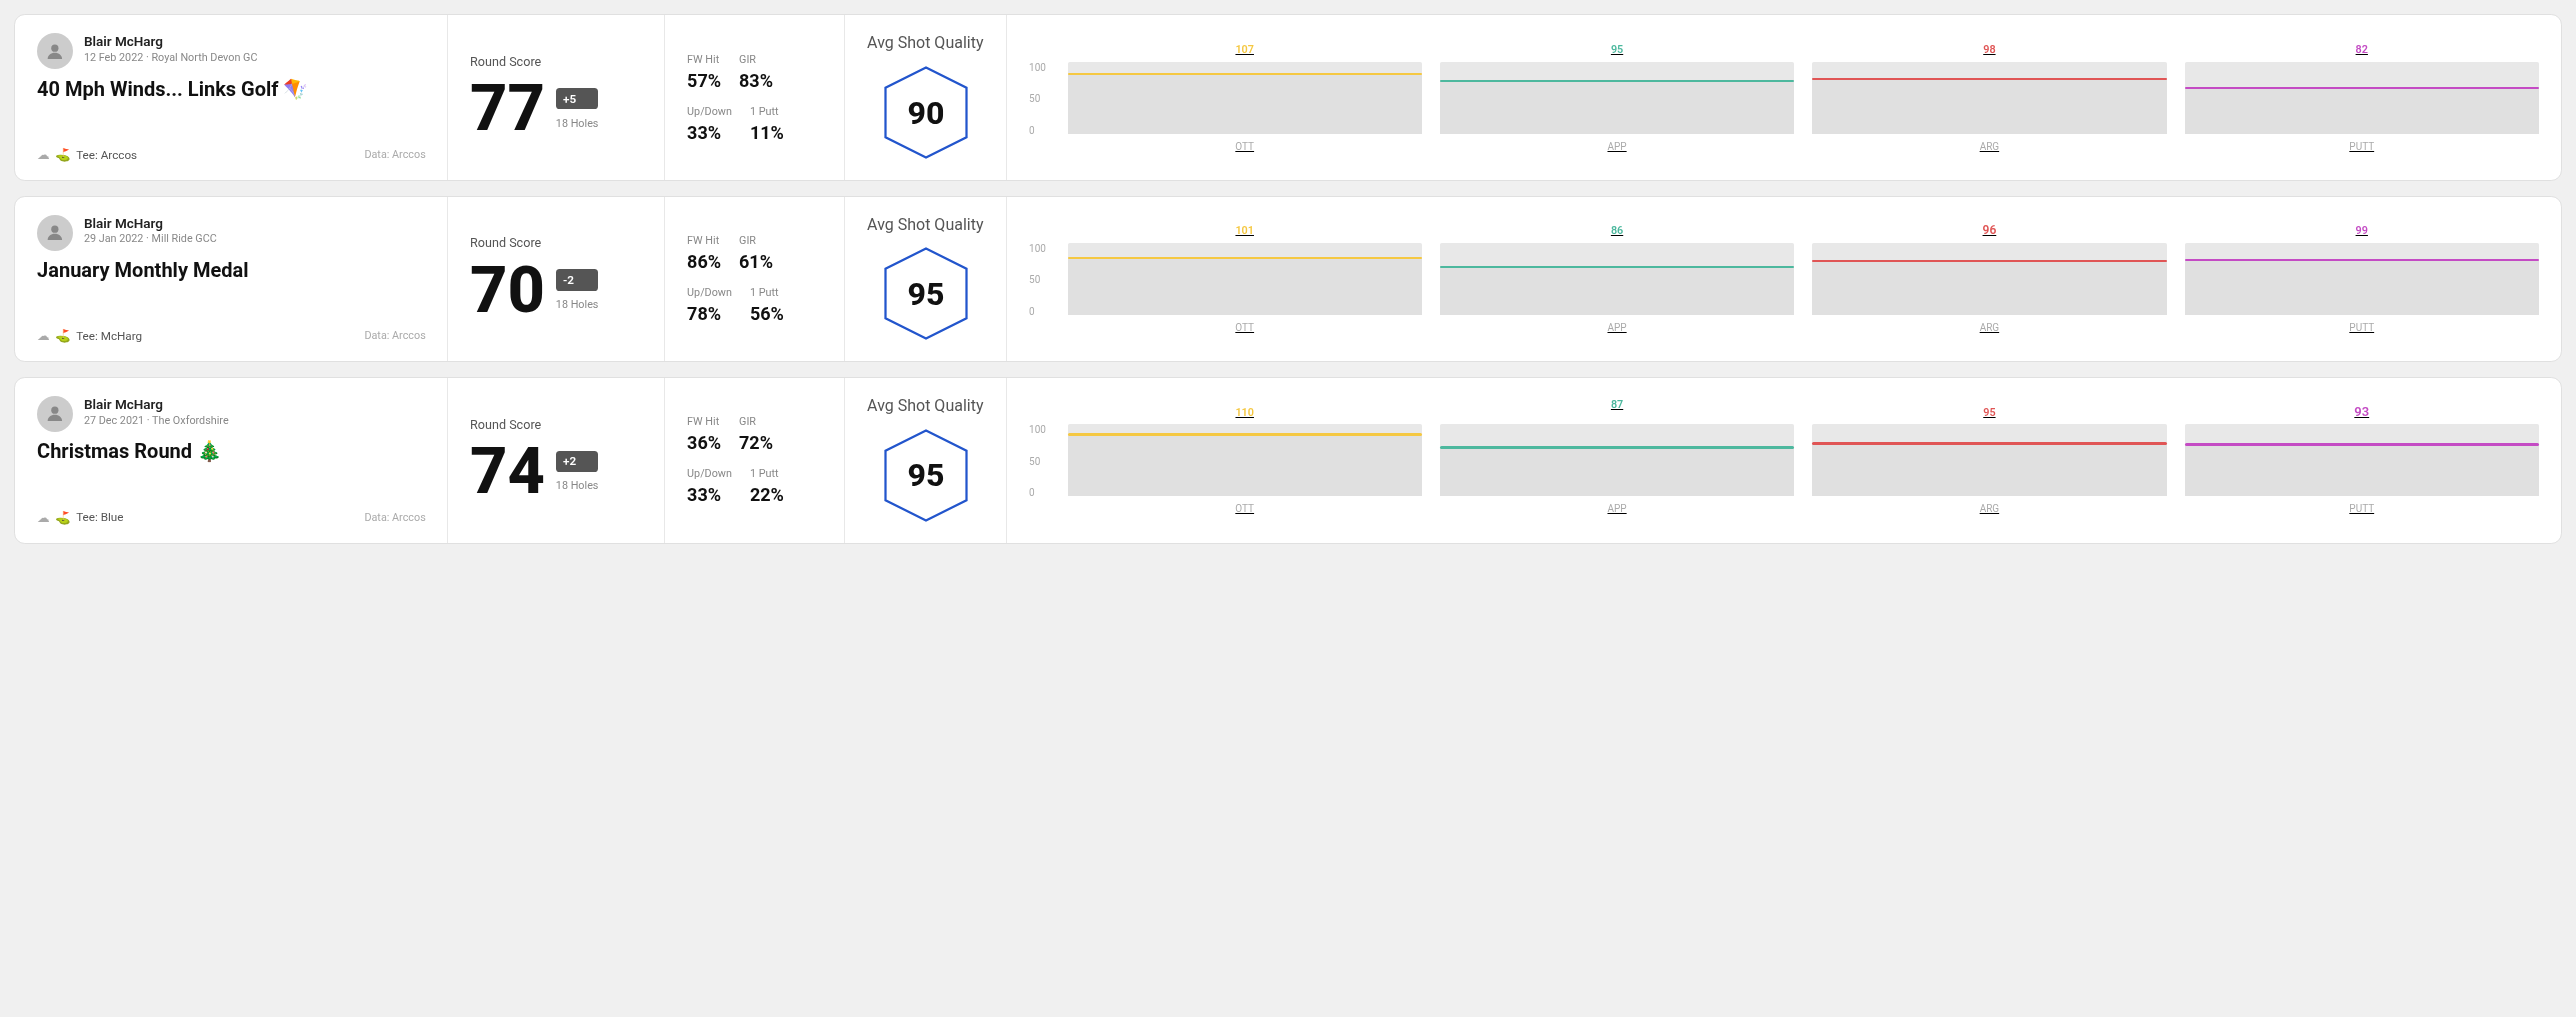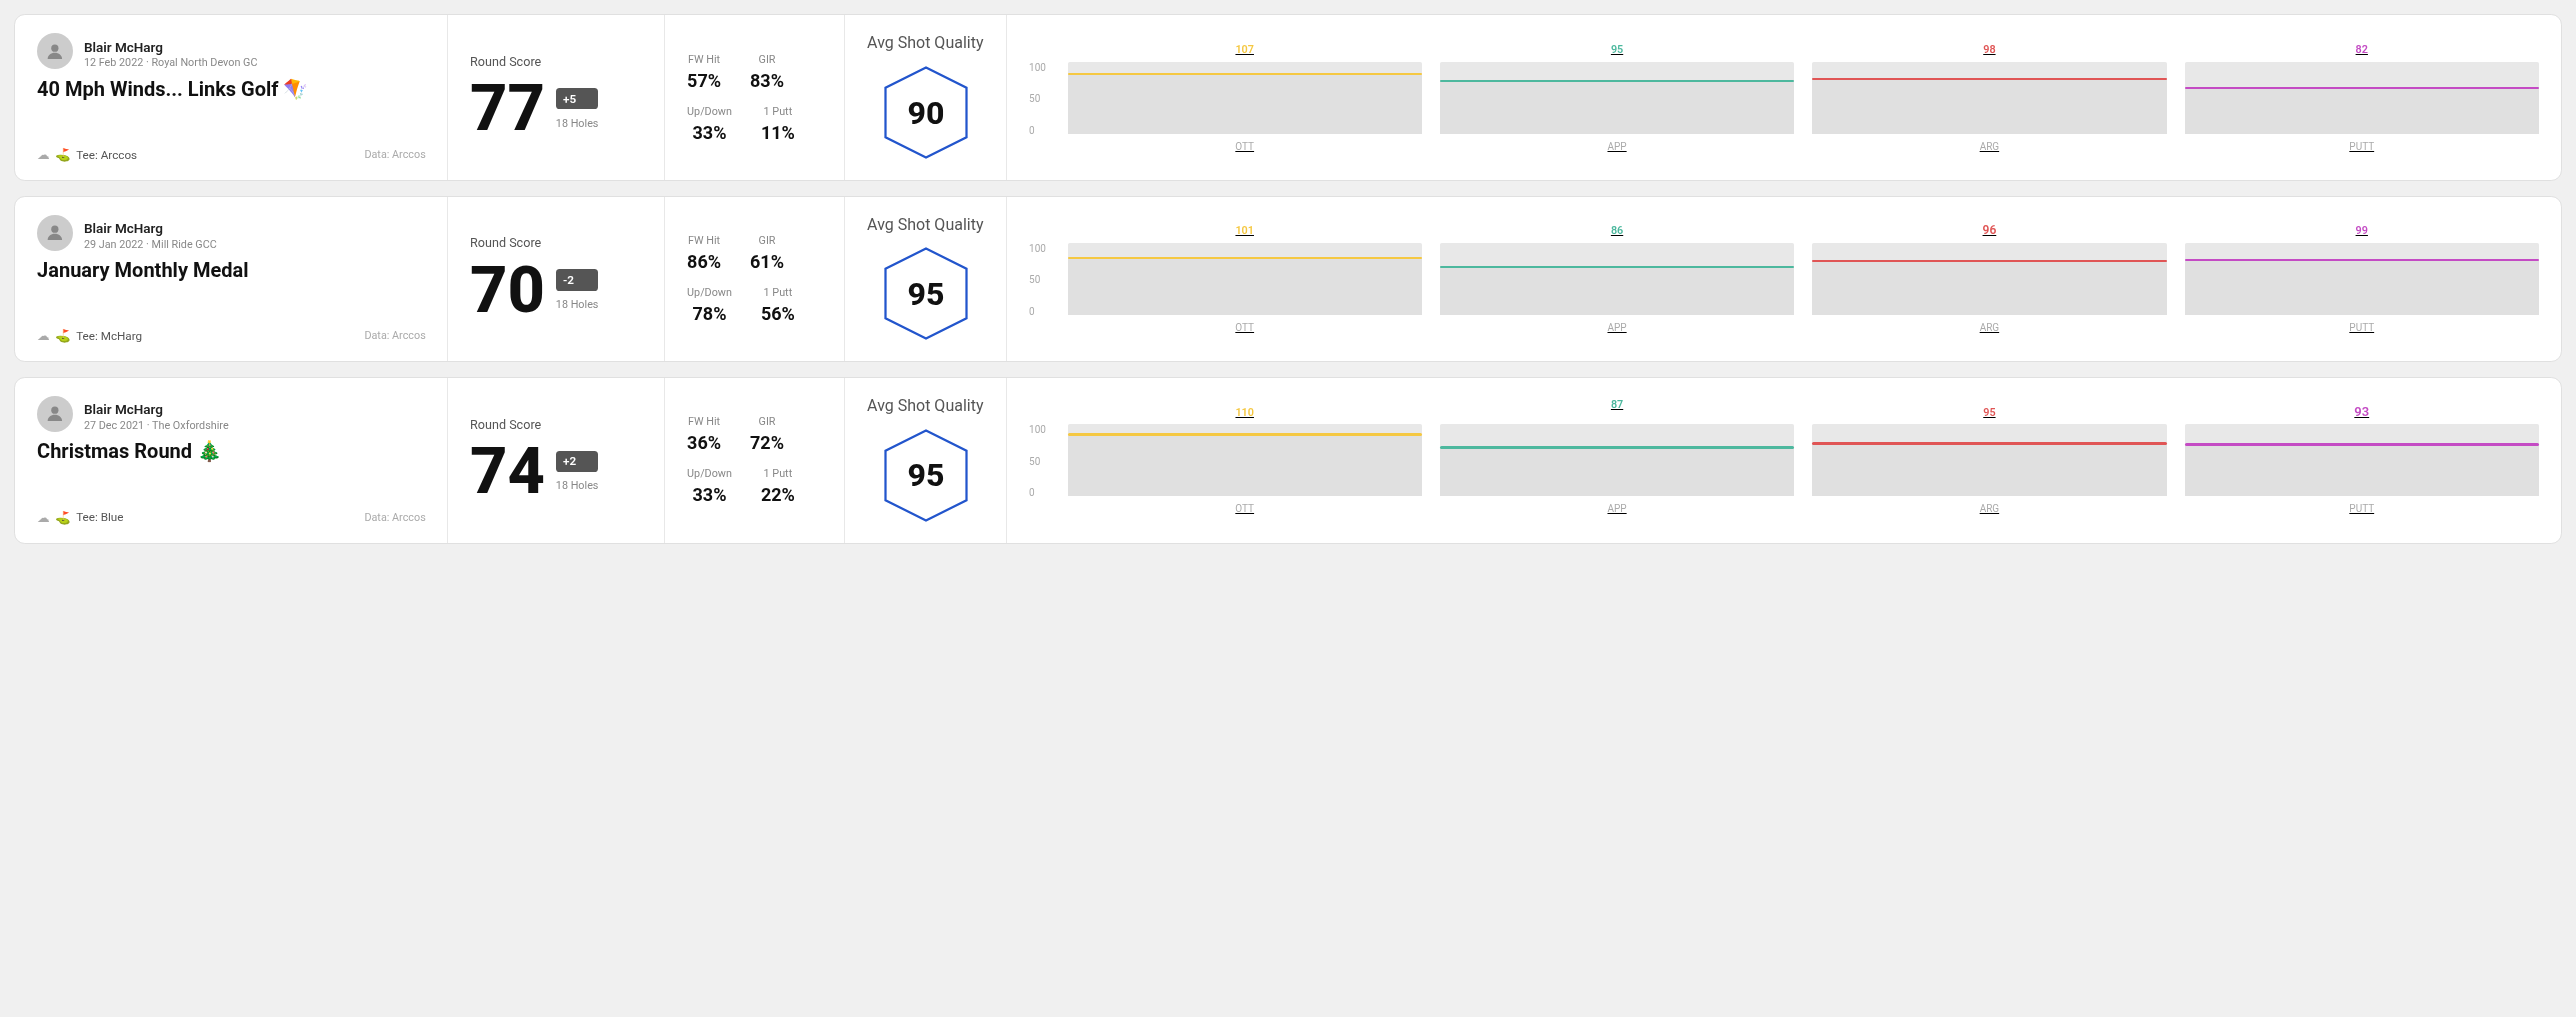--- a/index.html
+++ b/index.html
@@ -21,21 +21,21 @@
     .card-left {
       flex: 0 0 433px;
       padding: 18px 21.7px;
       border-right: 0.9px solid #e8e8e8;
       display: flex;
       flex-direction: column;
       justify-content: space-between;
     }
     .user-info {
       display: flex;
-      align-items: flex-end;
+      align-items: flex-start;
       gap: 10.8px;
       margin-bottom: 7.2px;
     }
     .avatar {
       width: 36px;
       height: 36px;
       border-radius: 50%;
       background: #ccc;
       display: flex;
       align-items: center;
@@ -130,22 +130,21 @@
       flex: 0 0 180px;
       padding: 18px 21.7px;
       border-right: 0.9px solid #e8e8e8;
       display: flex;
       flex-direction: column;
       justify-content: center;
       gap: 14.4px;
     }
     .stats-row {
       display: flex;
-      gap: 29px;
-      text-align: center;
+      gap: 18px;
     }
     .stat-item {
       display: flex;
       flex-direction: column;
     }
     .stat-label {
       font-size: 10.8px;
       color: #888;
       margin-bottom: 3.6px;
     }

